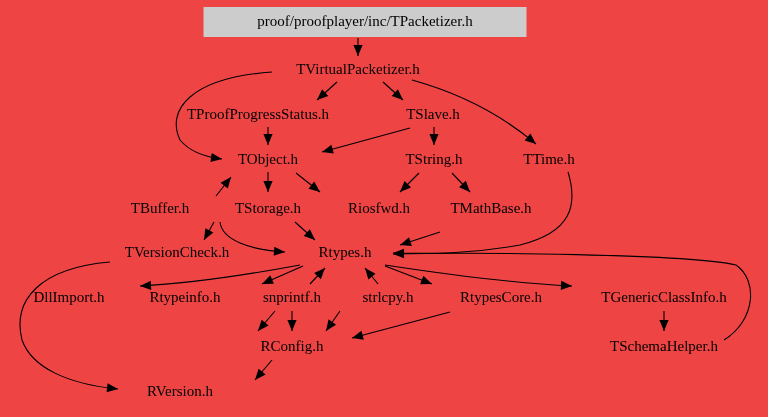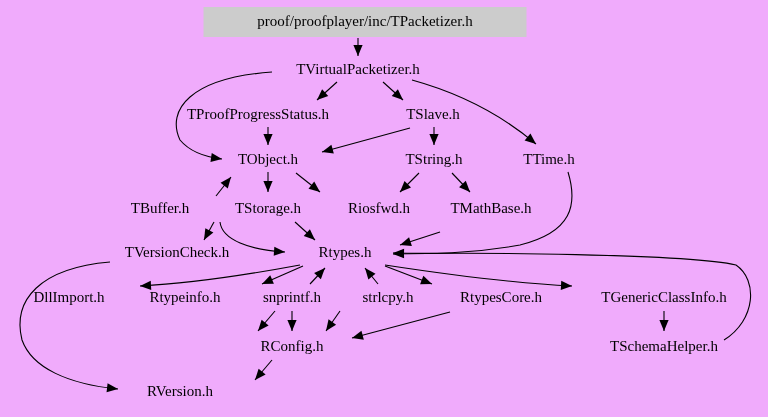--- a/index.html
+++ b/index.html
@@ -4,21 +4,21 @@
 <style>
   html, body {
     margin: 0;
     padding: 0;
     background: #ffffff;
   }
   #graph-root {
     position: relative;
     width: 768px;
     height: 417px;
-    background: #f0abfc;
+    background: #ef4444;
     overflow: hidden;
     font-family: "Liberation Serif", "DejaVu Serif", serif;
   }
   svg#dep-graph {
     display: block;
     width: 768px;
     height: 417px;
   }
   .node-label {
     font-family: "Liberation Serif", "DejaVu Serif", serif;

